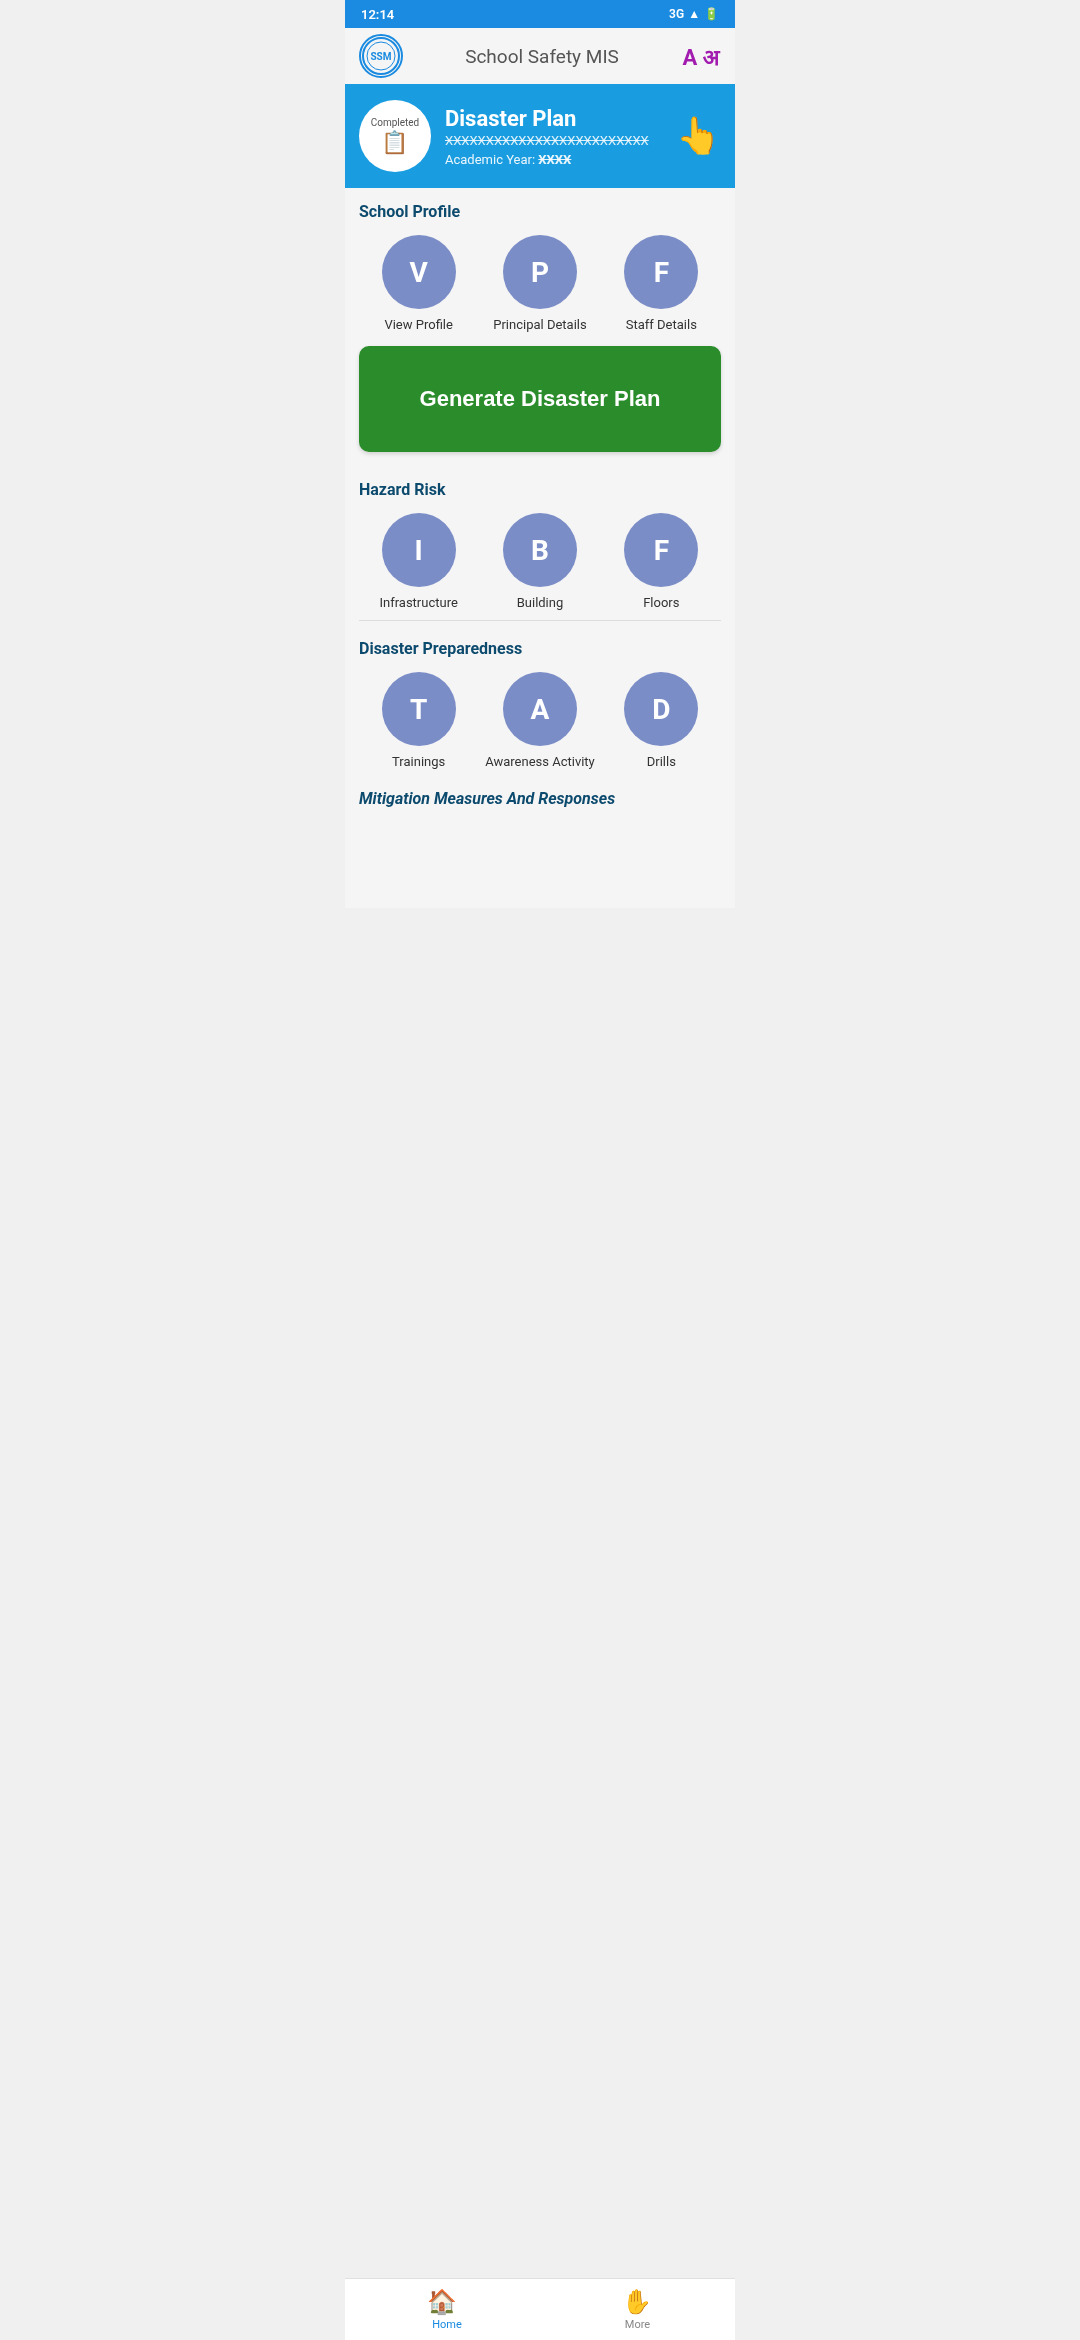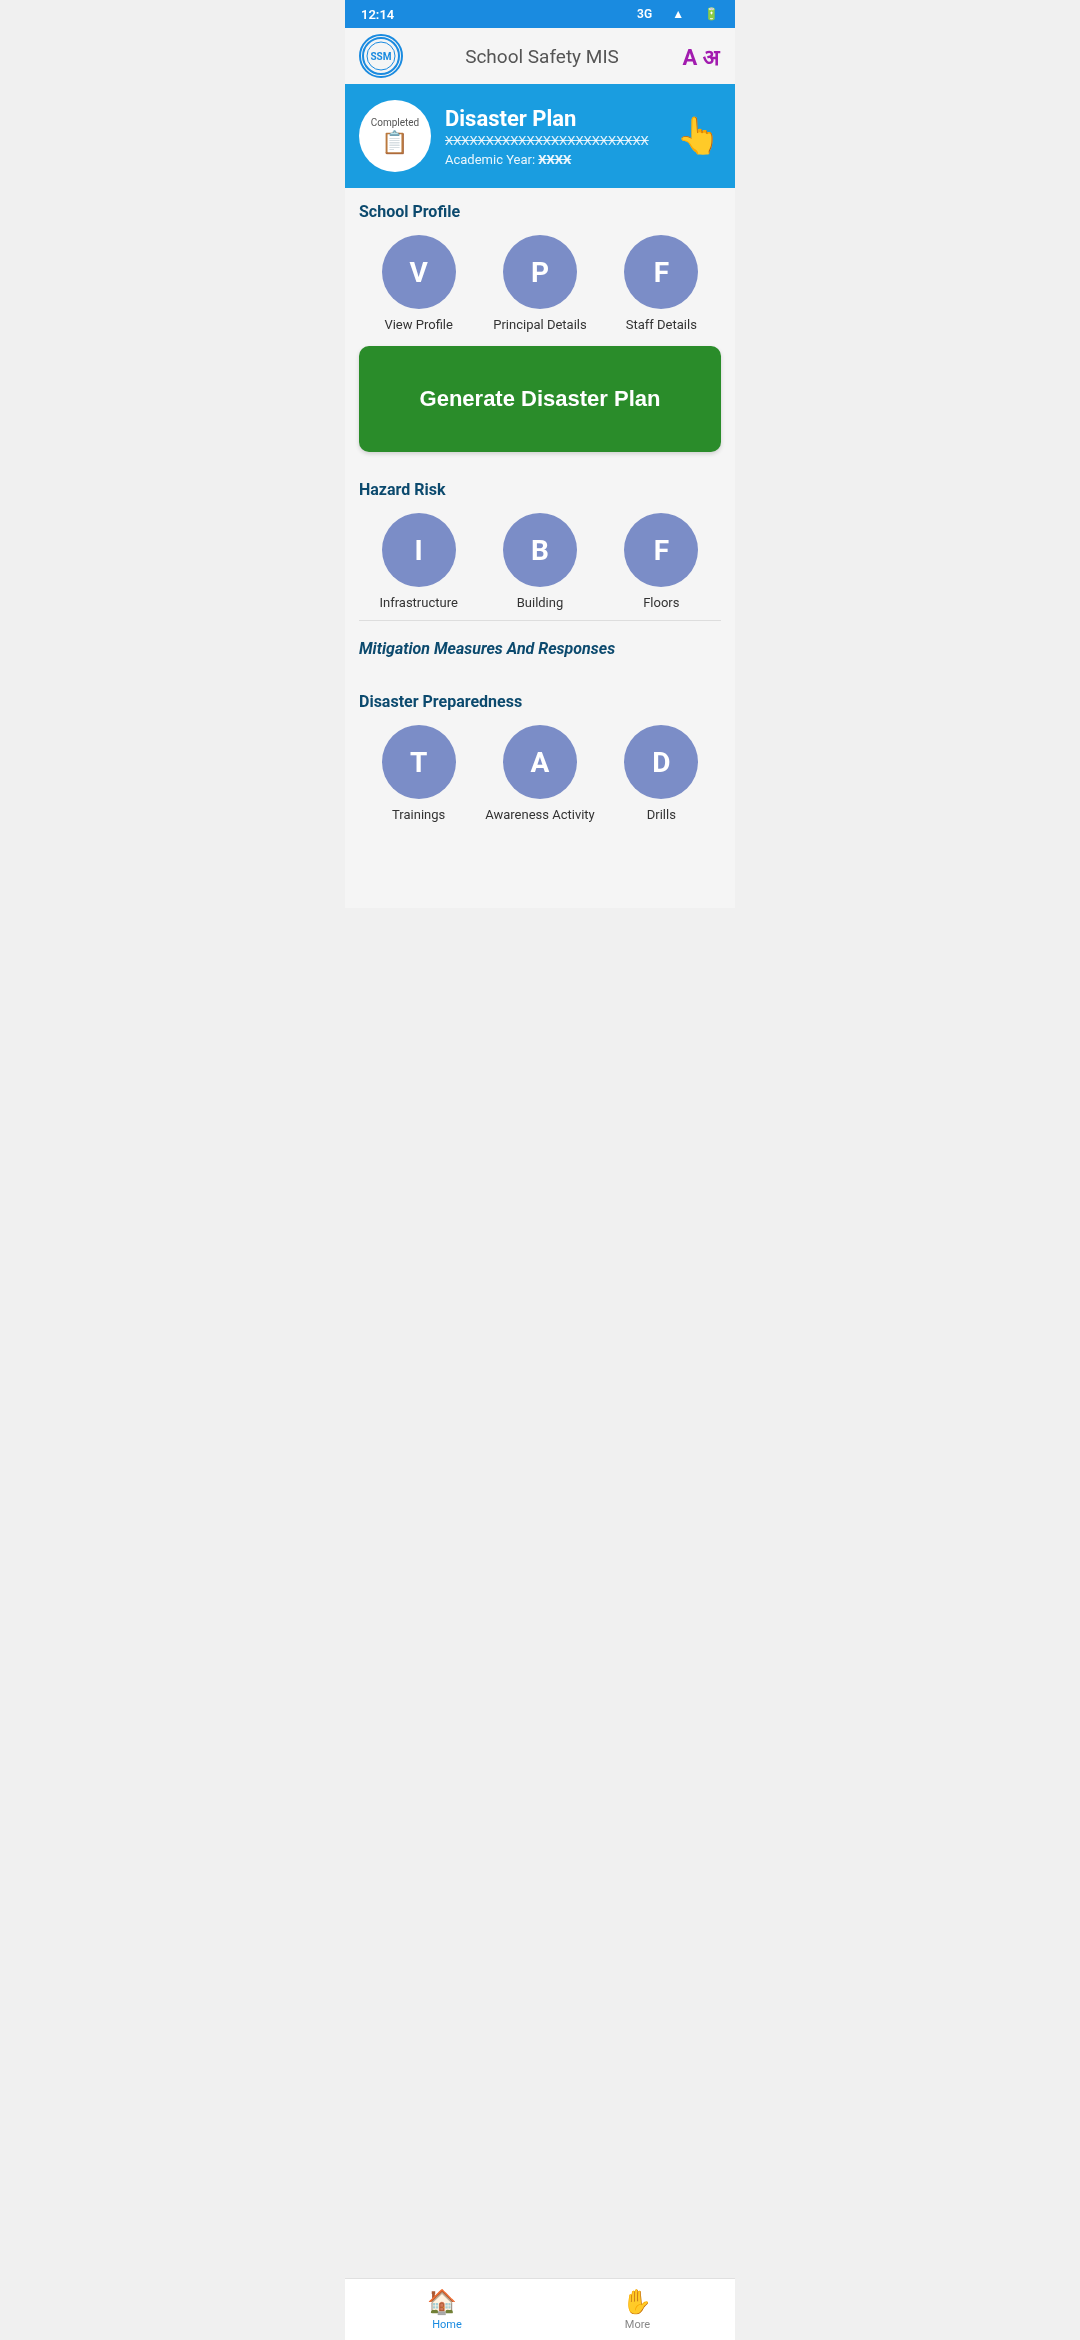--- a/index.html
+++ b/index.html
@@ -21,21 +21,21 @@
       display: flex;
       justify-content: space-between;
       align-items: center;
       padding: 6px 16px;
       font-size: 13px;
       font-weight: 600;
       height: 28px;
     }
     .status-bar-right {
       display: flex;
-      gap: 20px;
+      gap: 4px;
       align-items: center;
       font-size: 12px;
     }
 
     
     .app-bar {
       background: #f5f5f5;
       display: flex;
       align-items: center;
       justify-content: space-between;
@@ -339,39 +339,39 @@
       <div class="icon-item">
         <div class="icon-circle">F</div>
         <span class="icon-label">Floors</span>
       </div>
     </div>
   </div>
 
   <div class="divider"></div>
 
   <div class="section">
-    <div class="section-title section-title-bold" style="font-style: italic;">Mitigation Measures And Responses</div>
-  </div>
-
-  <div class="section">
     <div class="section-title section-title-bold">Disaster Preparedness</div>
     <div class="icon-grid">
       <div class="icon-item">
         <div class="icon-circle">T</div>
         <span class="icon-label">Trainings</span>
       </div>
       <div class="icon-item">
         <div class="icon-circle">A</div>
         <span class="icon-label">Awareness Activity</span>
       </div>
       <div class="icon-item">
         <div class="icon-circle">D</div>
         <span class="icon-label">Drills</span>
       </div>
     </div>
+  </div>
+
+  <div class="section">
+    <div class="section-title section-title-bold" style="font-style: italic;">Mitigation Measures And Responses</div>
   </div>
 
 </div>
 
 <nav class="bottom-nav">
   <div class="nav-item active">
     <span class="nav-icon">🏠</span>
     <span class="nav-label">Home</span>
   </div>
   <div class="nav-item">

